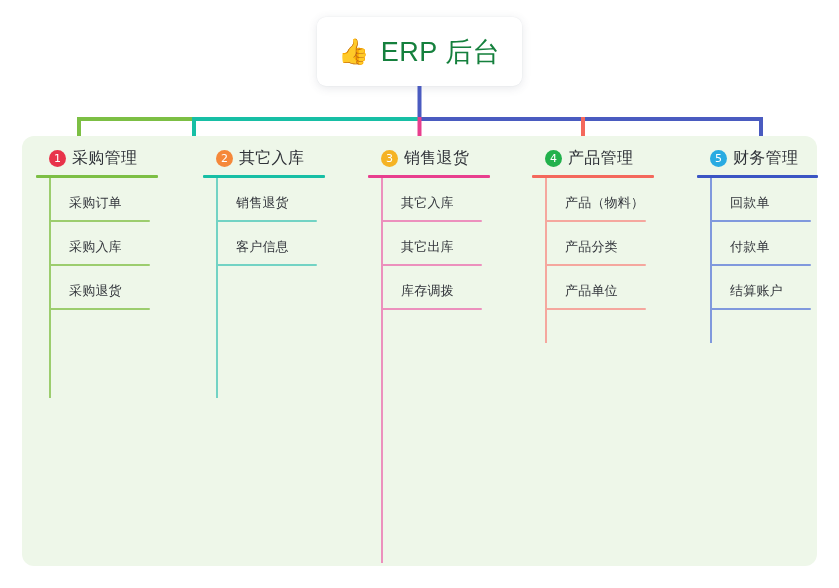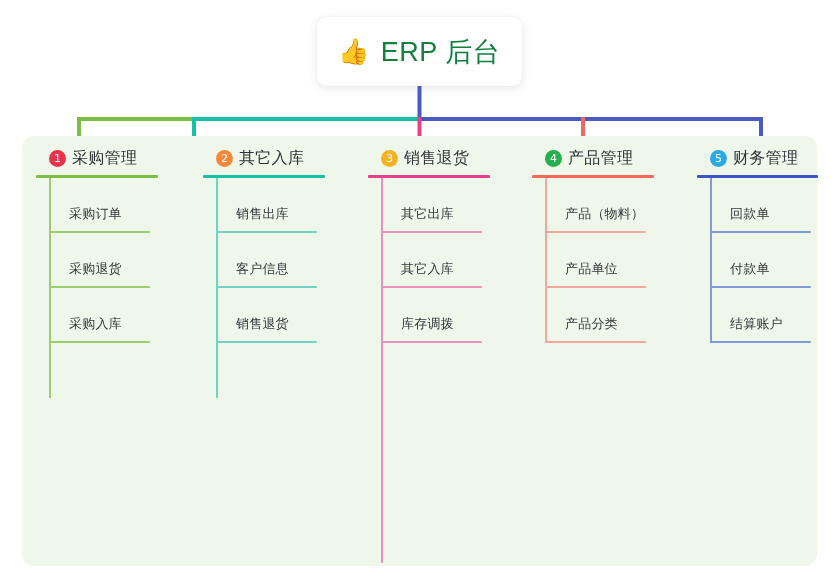--- a/index.html
+++ b/index.html
@@ -109,21 +109,21 @@
     margin-top: 0px;
   }
   .spine {
     position: absolute;
     left: 13px;
     top: 0;
     width: 2px;
   }
   .leaf {
     position: relative;
-    height: 55px;
+    height: 44px;
     box-sizing: border-box;
     text-decoration: underline;
   }
   .leaf-label {
     position: absolute;
     left: 33px;
     bottom: 10px;
     font-size: 13px;
     color: #33363c;
     white-space: nowrap;
@@ -174,93 +174,89 @@
         <span class="col-title">采购管理</span>
       </div>
       <div class="header-rule" style="background: rgb(124, 191, 68); width: 122px;"></div>
       <div class="branch-body">
         <div class="spine" style="background: rgb(156, 205, 110); height: 220px;"></div>
         <div class="leaf">
           <span class="leaf-label">采购订单</span>
           <div class="leaf-rule" style="background: rgb(156, 205, 110);"></div>
         </div>
         <div class="leaf">
+          <span class="leaf-label">采购入库</span>
+          <div class="leaf-rule" style="background: rgb(156, 205, 110);"></div>
+        </div>
+        <div class="leaf">
           <span class="leaf-label">采购退货</span>
           <div class="leaf-rule" style="background: rgb(156, 205, 110);"></div>
         </div>
-        <div class="leaf">
-          <span class="leaf-label">采购入库</span>
-          <div class="leaf-rule" style="background: rgb(156, 205, 110);"></div>
-        </div>
       </div>
     </div>
     <div class="column" style="left: 203px;">
       <div class="col-header">
         <span class="badge" style="background: rgb(245, 136, 58);">2</span>
         <span class="col-title">其它入库</span>
       </div>
       <div class="header-rule" style="background: rgb(23, 191, 165); width: 122px;"></div>
       <div class="branch-body">
         <div class="spine" style="background: rgb(114, 211, 196); height: 220px;"></div>
         <div class="leaf">
-          <span class="leaf-label">销售出库</span>
+          <span class="leaf-label">销售退货</span>
           <div class="leaf-rule" style="background: rgb(114, 211, 196);"></div>
         </div>
         <div class="leaf">
           <span class="leaf-label">客户信息</span>
           <div class="leaf-rule" style="background: rgb(114, 211, 196);"></div>
         </div>
-        <div class="leaf">
-          <span class="leaf-label">销售退货</span>
-          <div class="leaf-rule" style="background: rgb(114, 211, 196);"></div>
-        </div>
       </div>
     </div>
     <div class="column" style="left: 368px;">
       <div class="col-header">
         <span class="badge" style="background: rgb(245, 179, 36);">3</span>
         <span class="col-title">销售退货</span>
       </div>
       <div class="header-rule" style="background: rgb(232, 63, 142); width: 122px;"></div>
       <div class="branch-body">
         <div class="spine" style="background: rgb(236, 144, 189); height: 385px;"></div>
         <div class="leaf">
+          <span class="leaf-label">其它入库</span>
+          <div class="leaf-rule" style="background: rgb(236, 144, 189);"></div>
+        </div>
+        <div class="leaf">
           <span class="leaf-label">其它出库</span>
           <div class="leaf-rule" style="background: rgb(236, 144, 189);"></div>
         </div>
         <div class="leaf">
-          <span class="leaf-label">其它入库</span>
-          <div class="leaf-rule" style="background: rgb(236, 144, 189);"></div>
-        </div>
-        <div class="leaf">
           <span class="leaf-label">库存调拨</span>
           <div class="leaf-rule" style="background: rgb(236, 144, 189);"></div>
         </div>
       </div>
     </div>
     <div class="column" style="left: 532px;">
       <div class="col-header">
         <span class="badge" style="background: rgb(34, 177, 76);">4</span>
         <span class="col-title">产品管理</span>
       </div>
       <div class="header-rule" style="background: rgb(244, 104, 92); width: 122px;"></div>
       <div class="branch-body">
         <div class="spine" style="background: rgb(245, 167, 158); height: 165px;"></div>
         <div class="leaf">
           <span class="leaf-label">产品（物料）</span>
           <div class="leaf-rule" style="background: rgb(245, 167, 158);"></div>
         </div>
         <div class="leaf">
+          <span class="leaf-label">产品分类</span>
+          <div class="leaf-rule" style="background: rgb(245, 167, 158);"></div>
+        </div>
+        <div class="leaf">
           <span class="leaf-label">产品单位</span>
           <div class="leaf-rule" style="background: rgb(245, 167, 158);"></div>
         </div>
-        <div class="leaf">
-          <span class="leaf-label">产品分类</span>
-          <div class="leaf-rule" style="background: rgb(245, 167, 158);"></div>
-        </div>
       </div>
     </div>
     <div class="column" style="left: 697px;">
       <div class="col-header">
         <span class="badge" style="background: rgb(41, 171, 226);">5</span>
         <span class="col-title">财务管理</span>
       </div>
       <div class="header-rule" style="background: rgb(59, 85, 196); width: 121px;"></div>
       <div class="branch-body">
         <div class="spine" style="background: rgb(128, 153, 221); height: 165px;"></div>

